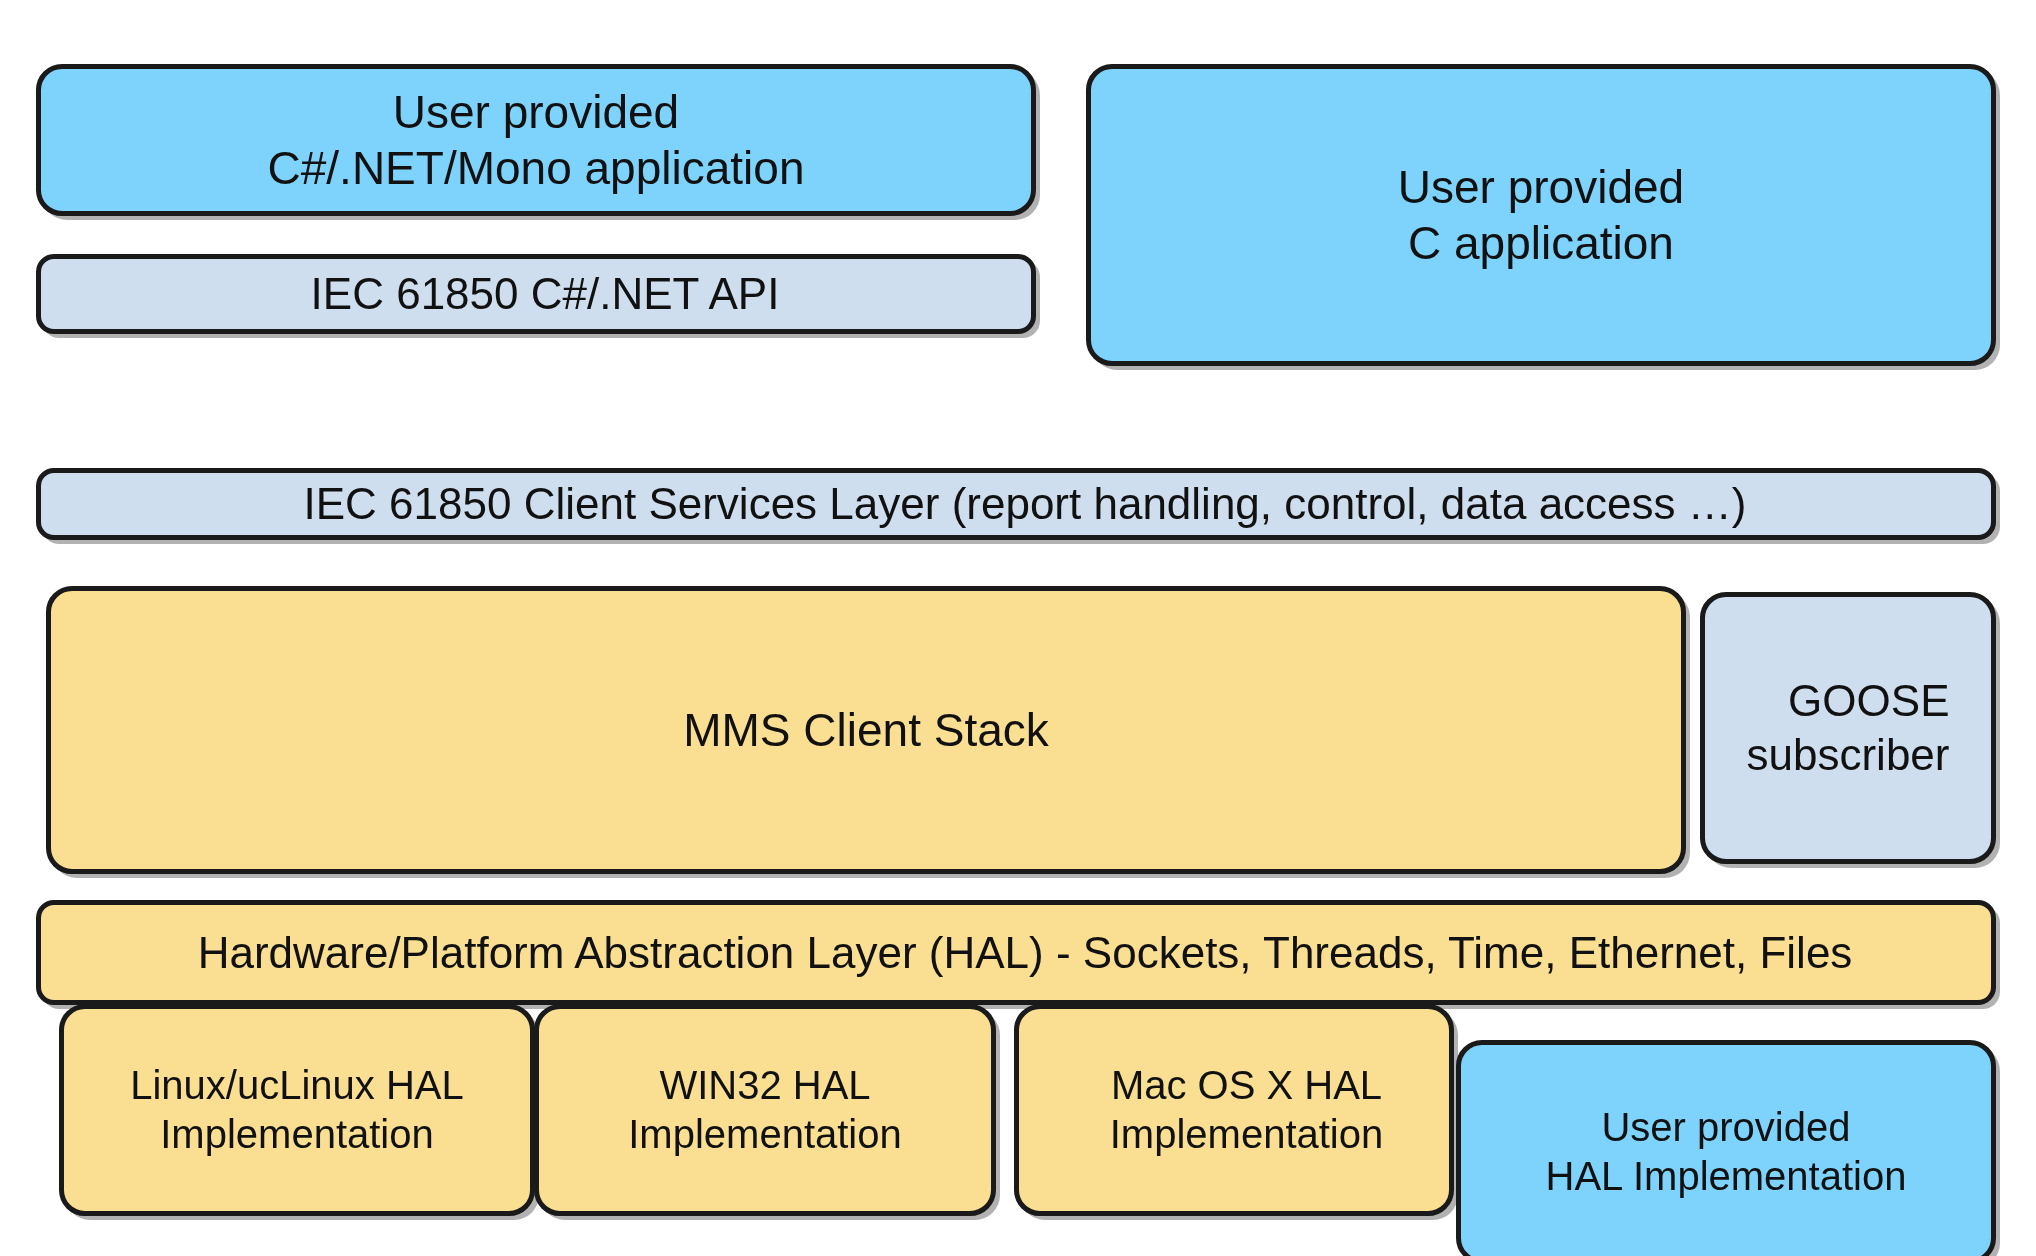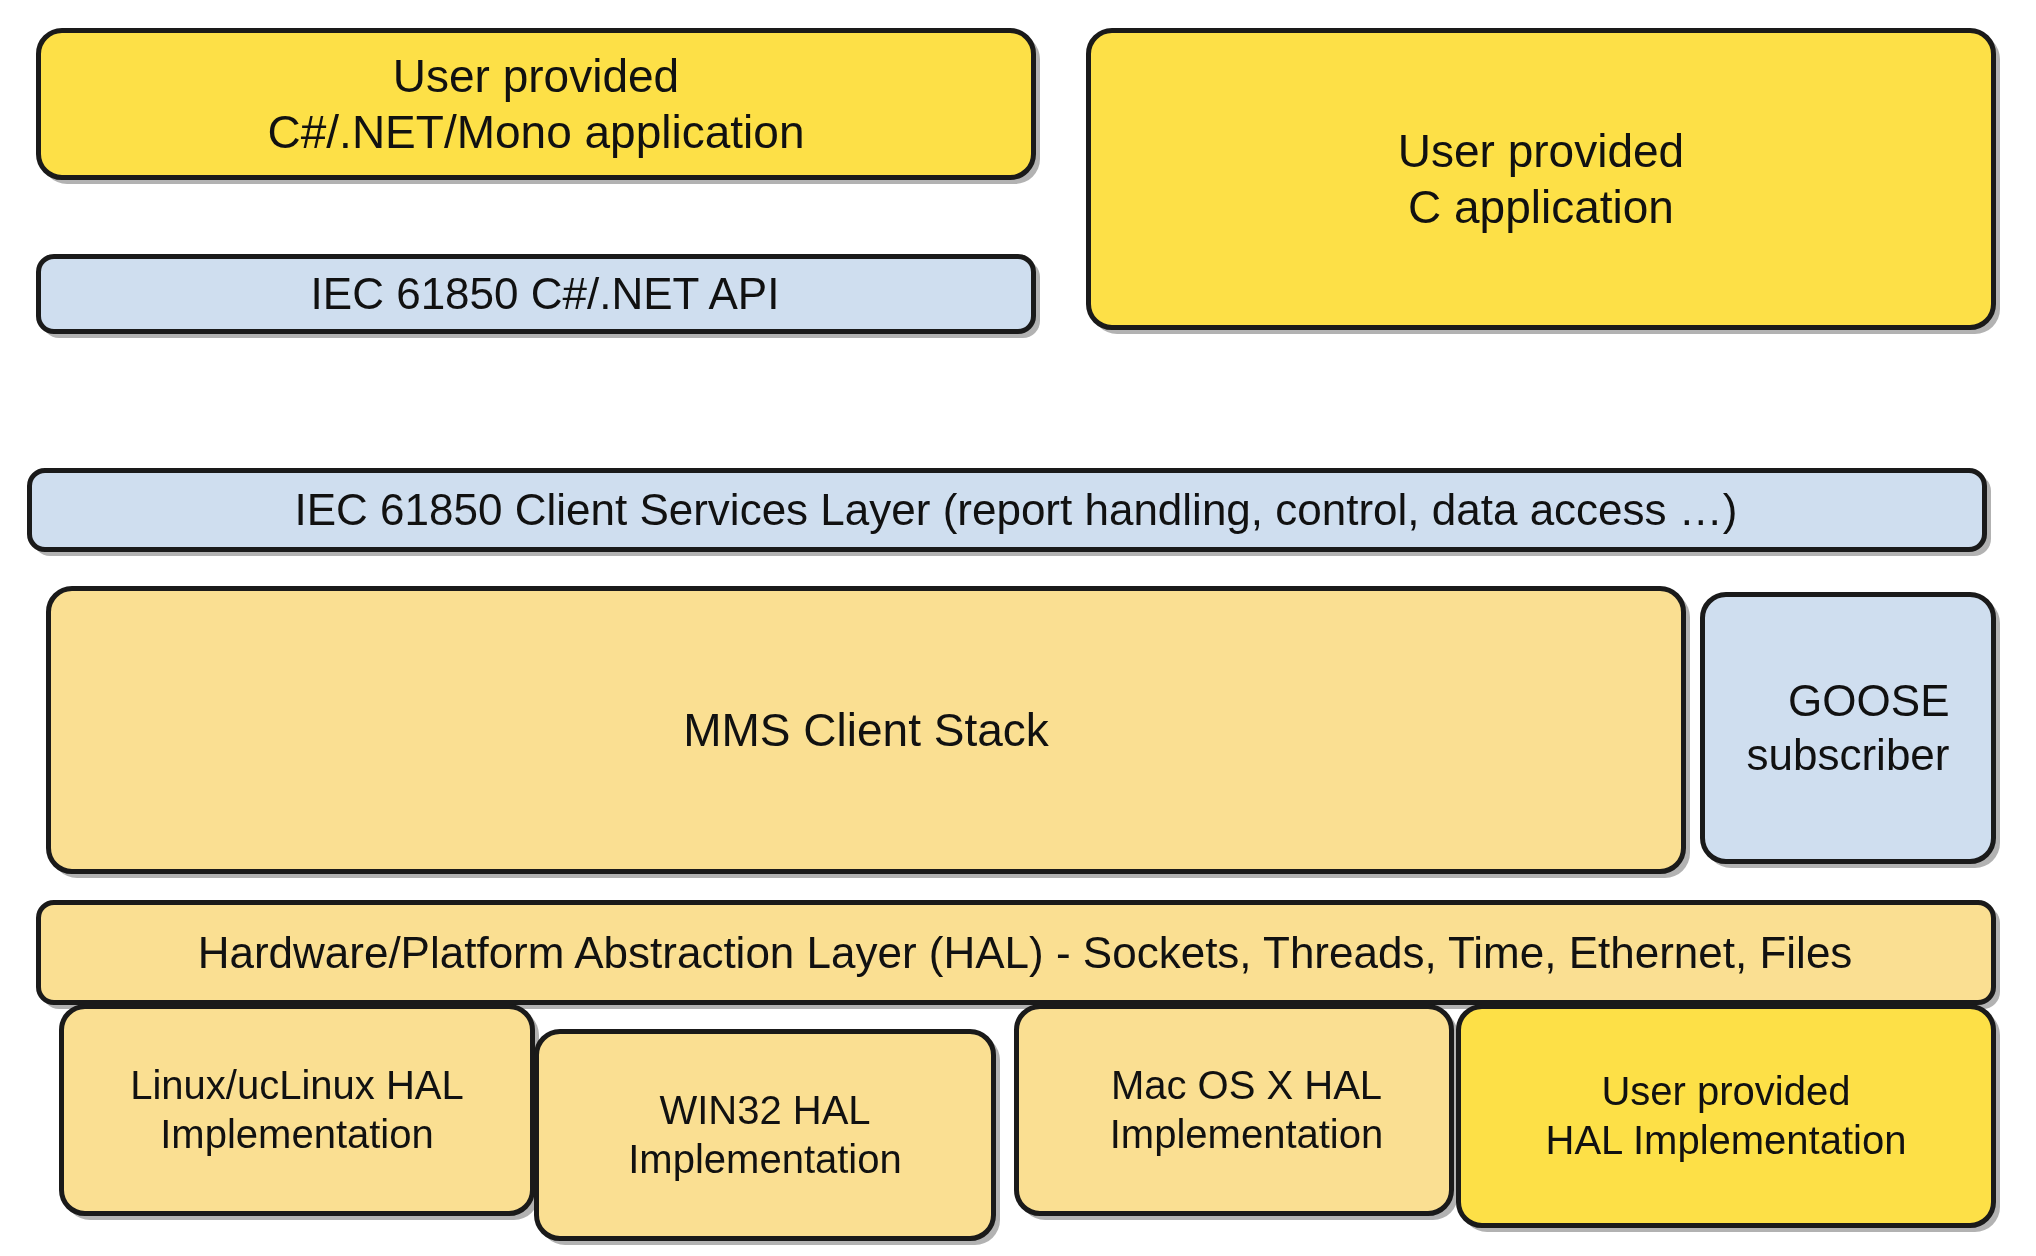--- a/index.html
+++ b/index.html
@@ -28,21 +28,21 @@
     display: flex;
     align-items: center;
     justify-content: center;
     text-align: center;
     line-height: 1.22;
     color: #111111;
     box-shadow: 5px 5px 0 -1px rgba(0,0,0,0.30);
     padding: 4px 14px;
     white-space: pre-line;
   }
-  .pink   { background: #fde047; }
+  .pink   { background: #7dd3fc; margin-top: 36px; }
   .blue   { background: #cfdeef; }
   .yellow { background: #fadf92; }
 
   .bar { border-radius: 18px; padding-left: 32px; }
 
   
   .t-xl  { font-size: 46px; }
   .t-lg  { font-size: 44px; }
   .t-md  { font-size: 40px; }
 </style>
@@ -53,33 +53,33 @@
 
   <div class="box pink t-xl" style="left:36px; top:28px; width:1000px; height:152px;">User provided
 C#/.NET/Mono application</div>
 
   <div class="box pink t-xl" style="left:1086px; top:28px; width:910px; height:302px;">User provided
 C application</div>
 
   <div class="box blue bar t-lg" style="left:36px; top:254px; width:1000px; height:80px;">IEC 61850 C#/.NET API</div>
 
 
-  <div class="box blue bar t-lg" style="left:27px; top:468px; width:1960px; height:84px;">IEC 61850 Client Services Layer (report handling, control, data access …)</div>
+  <div class="box blue bar t-lg" style="left:36px; top:468px; width:1960px; height:72px;">IEC 61850 Client Services Layer (report handling, control, data access …)</div>
 
   <div class="box yellow t-xl" style="left:46px; top:586px; width:1640px; height:288px;">MMS Client Stack</div>
 
   <div class="box blue t-lg" style="left:1700px; top:592px; width:296px; height:272px;text-align:right;">GOOSE
 subscriber</div>
 
   <div class="box yellow bar t-lg" style="left:36px; top:900px; width:1960px; height:105px;">Hardware/Platform Abstraction Layer (HAL) - Sockets, Threads, Time, Ethernet, Files</div>
 
   <div class="box yellow t-md" style="left:40px; top:1004px; width:476px; height:212px;margin-left:19px;">Linux/ucLinux HAL
 Implementation</div>
 
-  <div class="box yellow t-md" style="left:534px; top:1004px; width:462px; height:212px;margin-top:25px;">WIN32 HAL
+  <div class="box yellow t-md" style="left:534px; top:1004px; width:462px; height:212px;">WIN32 HAL
 Implementation</div>
 
   <div class="box yellow t-md" style="left:1014px; top:1004px; width:440px; height:212px;padding-left:39px;">Mac OS X HAL
 Implementation</div>
 
   <div class="box pink t-md" style="left:1456px; top:1004px; width:540px; height:224px;">User provided
 HAL Implementation</div>
 
 </div>
 

